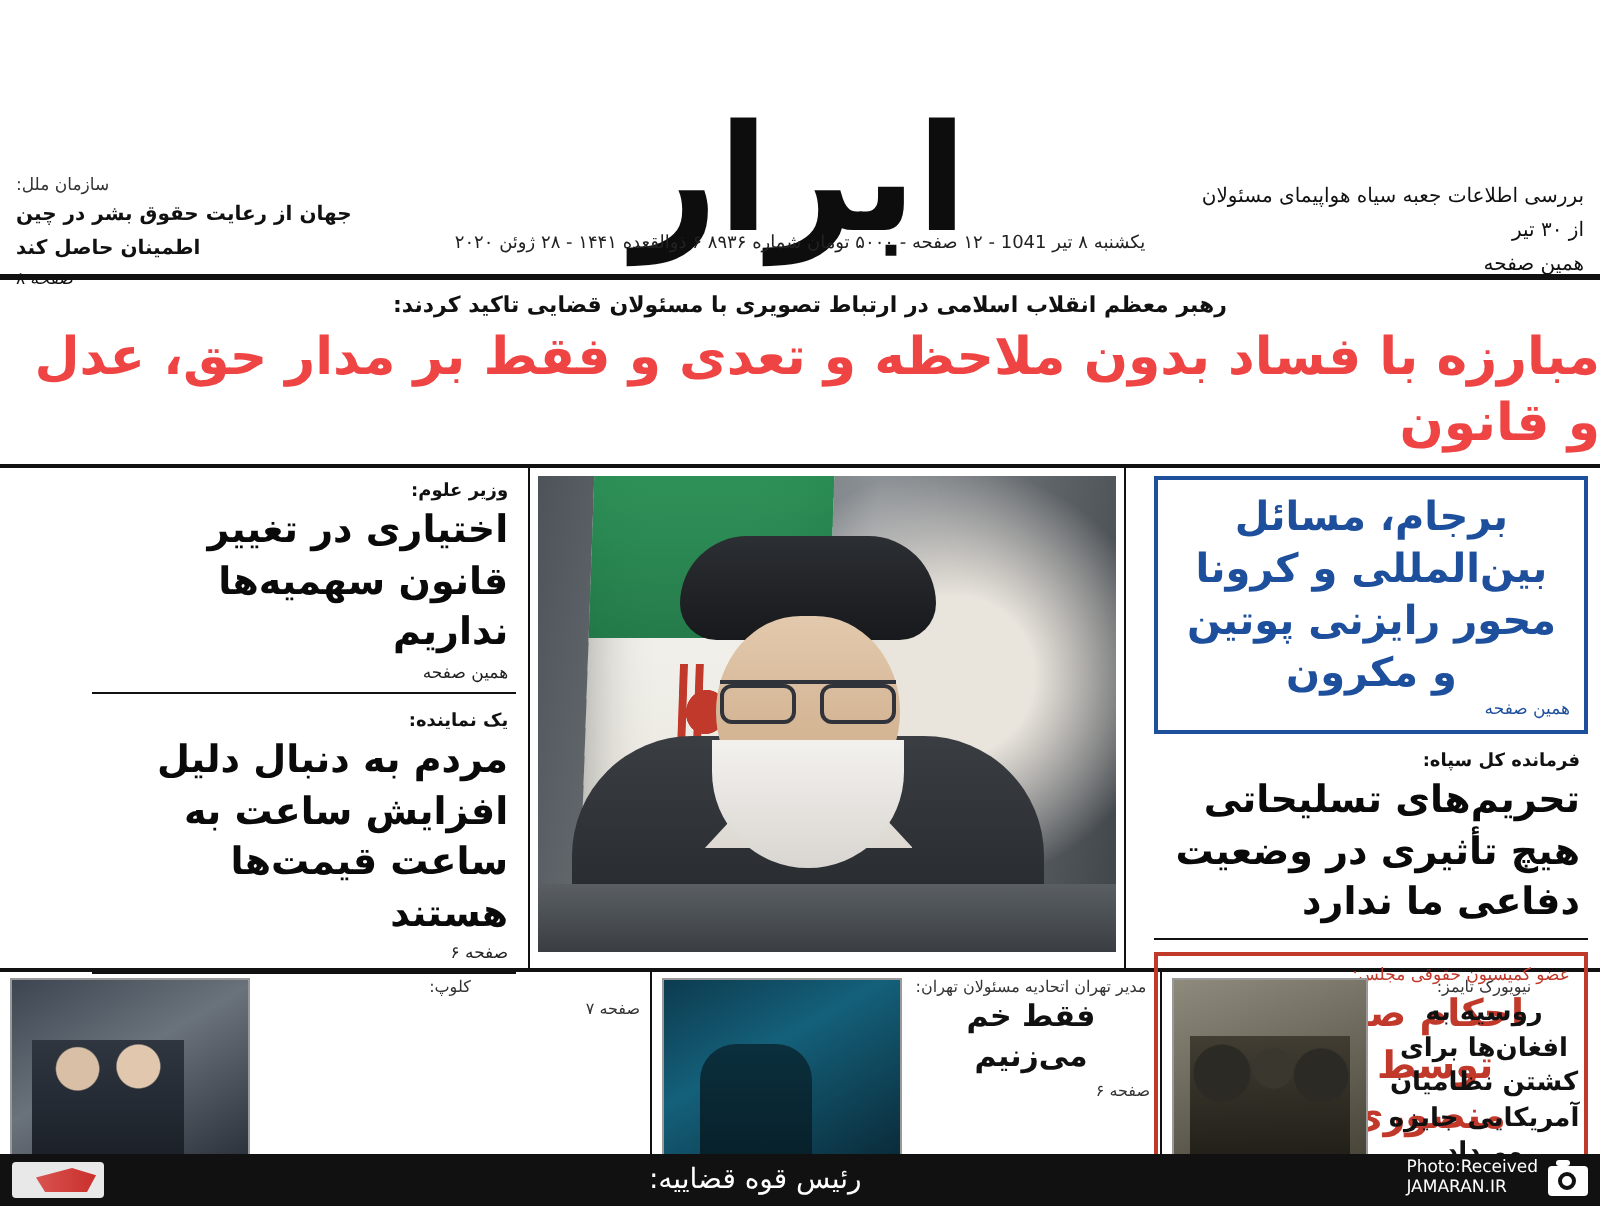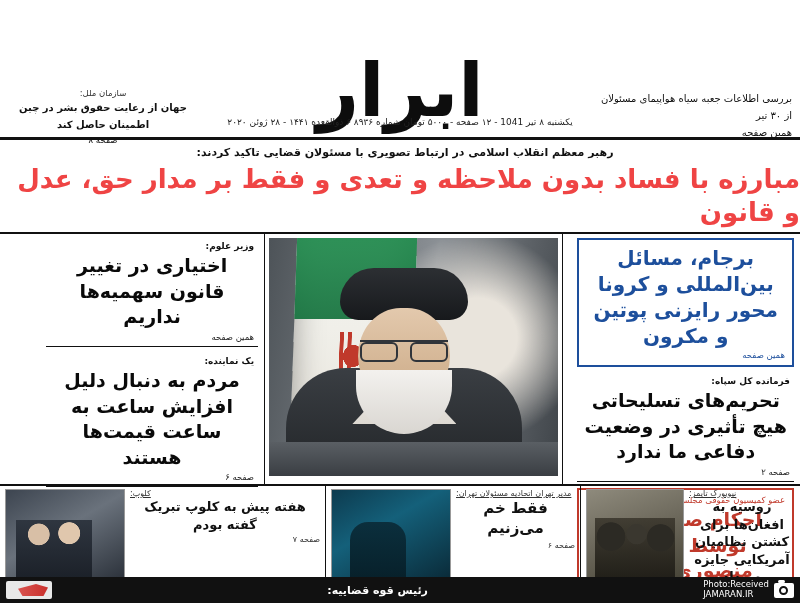--- a/index.html
+++ b/index.html
@@ -43,21 +43,21 @@
     width:230px;
     text-align:right;
     font-size:10px;
     line-height:1.7;
     color:#111;
   }
   .mh-left{
     position:absolute;
     left:8px;top:86px;
     width:190px;
-    text-align:center;
+    text-align:left;
     font-size:9.5px;
     line-height:1.65;
     color:#111;
   }
   .mh-left .tag{font-size:8.5px;color:#333;}
   .mh-left .lead{font-size:10px;font-weight:bold;}
   .mh-left .page-ref{font-size:8.5px;}
   .mh-center-info{
     position:absolute;
     left:0;right:0;top:117px;
@@ -140,21 +140,21 @@
   }
   .box-plain{
     padding:3px 4px 4px 4px;
     margin-bottom:6px;
     border-bottom:1px solid #111;
   }
   .box-plain .tag{
     font-size:9px;color:#111;text-align:right;font-weight:bold;margin-bottom:2px;
   }
   .box-plain .btitle{
-    font-size:19px;font-weight:bold;line-height:1.35;text-align:center;color:#0a0a0a;
+    font-size:19px;font-weight:bold;line-height:1.35;text-align:right;color:#0a0a0a;
   }
   .box-plain .bref{font-size:8.5px;color:#222;text-align:right;margin-top:2px;}
   .box-red{
     border:2px solid #c0392b;
     padding:5px 7px;
   }
   .box-red .tag{
     font-size:8.5px;color:#c0392b;text-align:right;margin-bottom:2px;
   }
   .box-red .btitle{
@@ -280,21 +280,21 @@
   }
   .ph-c{background:linear-gradient(150deg,#3d4550 0%,#6a727c 45%,#2b313a 100%);}
   .ph-c:after{
     content:"";position:absolute;left:10px;bottom:0;width:76px;height:60px;
     background:
       radial-gradient(circle at 30% 24%,#d8bfa6 0 15%,rgba(0,0,0,0) 16%),
       radial-gradient(circle at 70% 22%,#e0c7ad 0 15%,rgba(0,0,0,0) 16%),
       linear-gradient(180deg,#2f3640,#1b2028);
   }
   .btext{flex:1;text-align:center;}
-  .btext .tag{font-size:8px;color:#333;text-align:left;text-decoration:underline;}
+  .btext .tag{font-size:8px;color:#333;text-align:center;}
   .btext .t{font-size:13px;font-weight:bold;line-height:1.35;color:#111;}
   .btext .ref{font-size:8px;color:#333;text-align:right;margin-top:2px;}
   .b2 .btext .t{font-size:15px;}
   .bphoto-wide{width:118px;flex:0 0 118px;}
 
   
   .footer{
     position:absolute;
     left:0;right:0;bottom:0;
     height:26px;
@@ -313,21 +313,21 @@
     width:20px;height:15px;background:#fff;border-radius:2px;position:relative;flex:0 0 20px;
   }
   .cam-icon:before{
     content:"";position:absolute;left:5px;top:3px;width:9px;height:9px;border-radius:50%;
     border:2px solid #111;box-sizing:border-box;
   }
   .cam-icon:after{
     content:"";position:absolute;left:4px;top:-3px;width:7px;height:3px;background:#fff;border-radius:2px;
   }
   .footer .cap-txt{font-size:8.5px;line-height:1.15;text-align:left;}
-  .footer .ftitle{font-size:11px;font-weight:bold;text-align:right;}
+  .footer .ftitle{font-size:14px;font-weight:normal;text-align:right;}
   .footer .brand{
     width:46px;height:18px;background:#e8e8e8;border-radius:2px;position:relative;
   }
   .footer .brand:after{
     content:"";position:absolute;right:4px;top:3px;width:30px;height:12px;
     background:linear-gradient(90deg,#d9534f,#c9302c);
     clip-path:polygon(0 40%,60% 0,100% 30%,85% 100%,15% 100%);
   }
 </style>
 </head>
@@ -363,21 +363,20 @@
     <div class="col-right">
 
       <div class="box-blue">
         <div class="btitle">برجام، مسائل بین‌المللی و کرونا محور رایزنی پوتین و مکرون</div>
         <div class="bref">همین صفحه</div>
       </div>
 
       <div class="box-plain">
         <div class="tag">فرمانده کل سپاه:</div>
         <div class="btitle">تحریم‌های تسلیحاتی هیچ تأثیری در وضعیت دفاعی ما ندارد</div>
-        <div class="bref">صفحه ۲</div>
       </div>
 
       <div class="box-red">
         <div class="tag">عضو کمیسیون حقوقی مجلس:</div>
         <div class="btitle">احکام صادر شده توسط قاضی منصوری باطل نمی‌شود</div>
 
       </div>
 
     </div>
 
@@ -434,21 +433,20 @@
         <div class="tag">مدیر تهران اتحادیه مسئولان تهران:</div>
         <div class="t">فقط خم می‌زنیم</div>
         <div class="ref">صفحه ۶</div>
       </div>
       <div class="bphoto bphoto-wide ph-b"></div>
     </div>
 
     <div class="bcell b3">
       <div class="btext">
         <div class="tag">کلوپ:</div>
-        <div class="t">هفته پیش به کلوپ تبریک گفته بودم</div>
         <div class="ref">صفحه ۷</div>
       </div>
       <div class="bphoto bphoto-wide ph-c"></div>
     </div>
 
   </div>
 
   <div class="footer">
     <div class="caption">
       <div class="cam-icon"></div>

